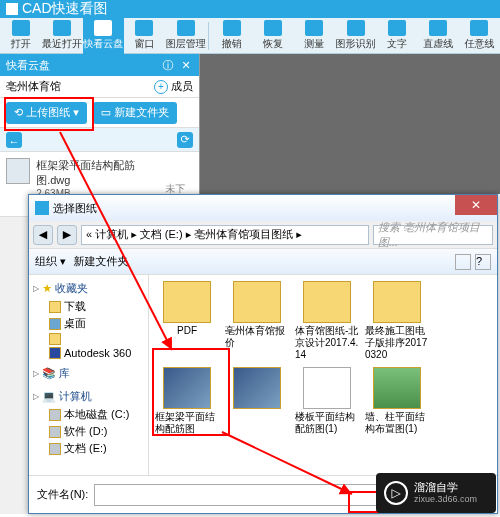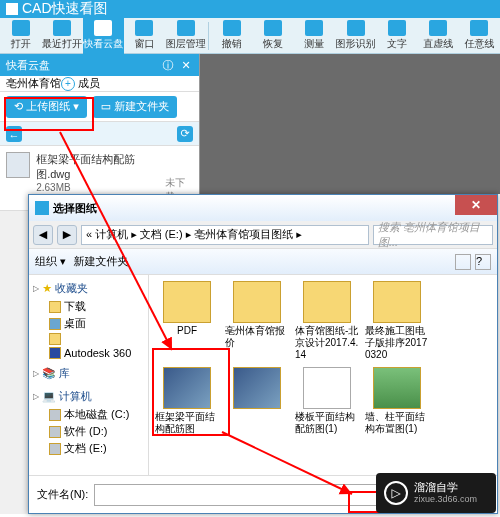--- a/index.html
+++ b/index.html
@@ -13,39 +13,39 @@
 .tool-btn { width: 48px; height: 36px; display: flex; flex-direction: column; align-items: center; justify-content: center; font-size: 10px; color: #333; cursor: pointer; }
 .tool-btn .ticon { width: 18px; height: 16px; background: #2aa6e0; border-radius: 2px; margin-bottom: 1px; }
 .tool-btn.active { background: #2aa6e0; color: #fff; }
 .tool-btn.active .ticon { background: #fff; }
 .tool-sep { width: 1px; height: 28px; background: #b0d0e0; margin: 0 2px; }
 
 .side-panel { position: absolute; left: 0; top: 54px; width: 200px; height: 460px; background: #f0f0f0; border-right: 1px solid #999; }
 .panel-header { height: 22px; background: #2aa6e0; color: #fff; display: flex; align-items: center; padding: 0 6px; font-size: 11px; justify-content: space-between; }
 .panel-header .right-icons { display: flex; gap: 4px; }
 .panel-header .hicon { width: 14px; height: 14px; display: flex; align-items: center; justify-content: center; font-size: 11px; cursor: pointer; }
-.bc-row { height: 16px; background: #fff; display: flex; align-items: center; padding: 0 6px; font-size: 11px; border-bottom: 1px solid #ddd; }
+.bc-row { height: 22px; background: #fff; display: flex; align-items: center; padding: 0 6px; font-size: 11px; justify-content: space-between; border-bottom: 1px solid #ddd; }
 .bc-row .bicon { width: 14px; height: 14px; border: 1px solid #2aa6e0; color: #2aa6e0; border-radius: 50%; display: flex; align-items: center; justify-content: center; font-size: 10px; }
 .action-row { height: 30px; background: #fff; display: flex; align-items: center; padding: 4px 6px; gap: 6px; border-bottom: 1px solid #ddd; }
 .action-btn { height: 22px; padding: 0 8px; background: #2aa6e0; color: #fff; border: none; border-radius: 3px; font-size: 11px; display: flex; align-items: center; gap: 3px; cursor: pointer; }
 .action-btn.upload { position: relative; }
 .red-box1 { position: absolute; border: 2px solid #ff0000; pointer-events: none; }
 .file-row { height: 24px; background: #e8f4fb; display: flex; align-items: center; justify-content: space-between; padding: 0 6px; font-size: 11px; border-bottom: 1px solid #ddd; }
 .file-row .ficon { width: 16px; height: 16px; background: #2aa6e0; border-radius: 3px; color: #fff; display: flex; align-items: center; justify-content: center; font-size: 11px; cursor: pointer; }
 .file-item { padding: 6px; border-bottom: 1px solid #ddd; display: flex; gap: 6px; background: #fff; }
 .file-item .thumb { width: 26px; height: 26px; background: #e0e8f0; border: 1px solid #aaa; }
 .file-item .meta { font-size: 10px; color: #666; }
 .file-item .fname { font-size: 11px; color: #333; }
 .file-item .dl { font-size: 10px; color: #888; margin-left: auto; align-self: flex-end; }
 
 .canvas { position: absolute; left: 200px; top: 54px; width: 300px; height: 140px; background: #6b6b6b; }
 
 
 .dialog { position: absolute; left: 28px; top: 194px; width: 470px; height: 320px; background: #fff; border: 1px solid #4a82b5; box-shadow: 0 0 6px rgba(0,0,0,0.4); }
-.dlg-title { height: 26px; background: linear-gradient(#fff, #e2eefb); display: flex; align-items: center; padding: 0 6px; font-size: 11px; position: relative; font-weight: bold; }
+.dlg-title { height: 26px; background: linear-gradient(#fff, #e2eefb); display: flex; align-items: center; padding: 0 6px; font-size: 11px; position: relative; }
 .dlg-title .close { position: absolute; right: 0; top: 0; width: 42px; height: 20px; background: #c75050; color: #fff; display: flex; align-items: center; justify-content: center; font-size: 12px; cursor: pointer; }
 .dlg-nav { height: 28px; background: #f0f0f0; display: flex; align-items: center; padding: 0 4px; gap: 4px; border-bottom: 1px solid #ddd; font-size: 11px; }
 .dlg-nav .navbtn { width: 20px; height: 20px; background: #e0e8f0; border: 1px solid #b0c0d0; border-radius: 3px; display: flex; align-items: center; justify-content: center; cursor: pointer; }
 .dlg-nav .bc { flex: 1; height: 20px; border: 1px solid #b0c0d0; background: #fff; display: flex; align-items: center; padding: 0 4px; overflow: hidden; white-space: nowrap; }
 .dlg-nav .search { width: 120px; height: 20px; border: 1px solid #b0c0d0; background: #fff; display: flex; align-items: center; padding: 0 4px; color: #999; font-style: italic; }
 .dlg-tools { height: 26px; background: linear-gradient(#f8fbff, #e2eefb); display: flex; align-items: center; padding: 0 6px; gap: 8px; font-size: 11px; border-bottom: 1px solid #ddd; }
 .dlg-body { display: flex; height: 200px; }
 .dlg-tree { width: 120px; border-right: 1px solid #ddd; padding: 4px; font-size: 11px; overflow: hidden; }
 .tree-group { margin-bottom: 4px; }
 .tree-head { color: #1a4a8a; display: flex; align-items: center; gap: 3px; padding: 2px 0; }

